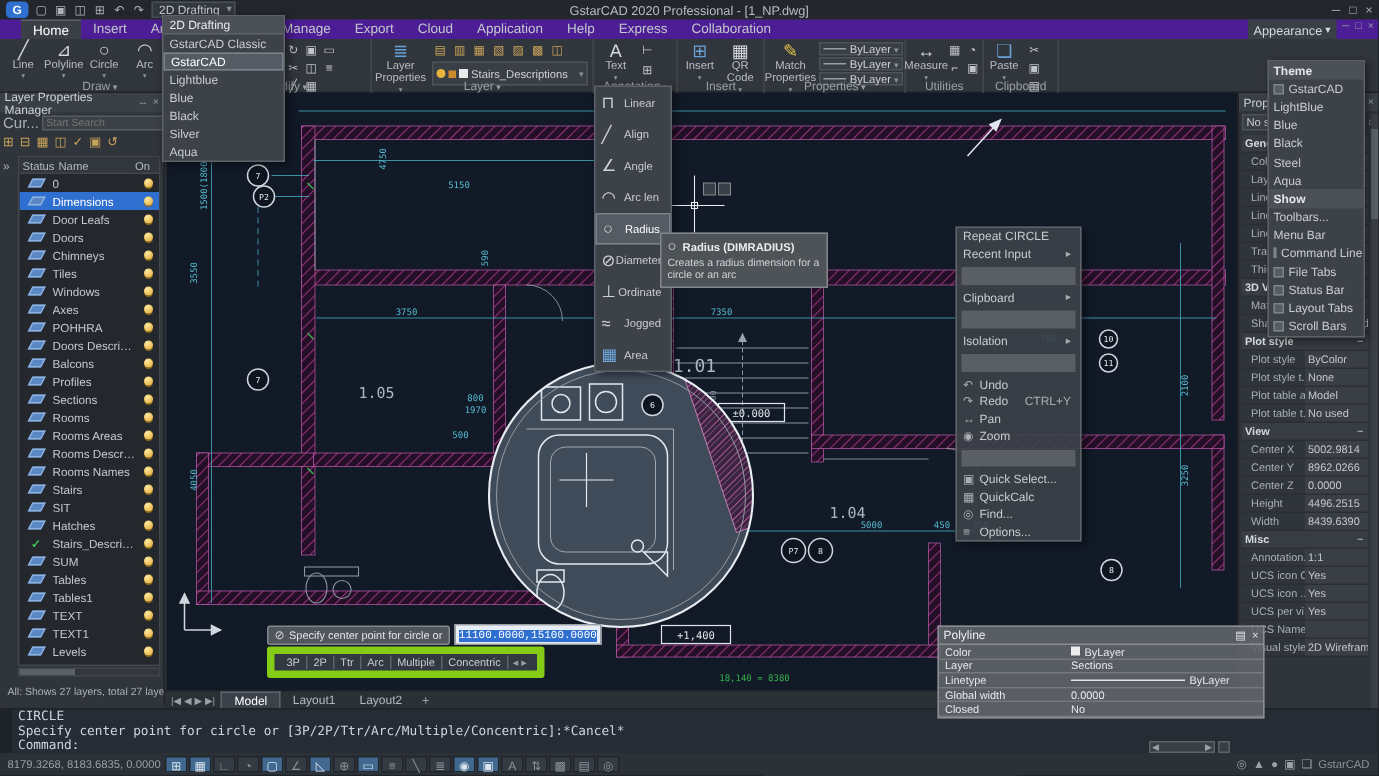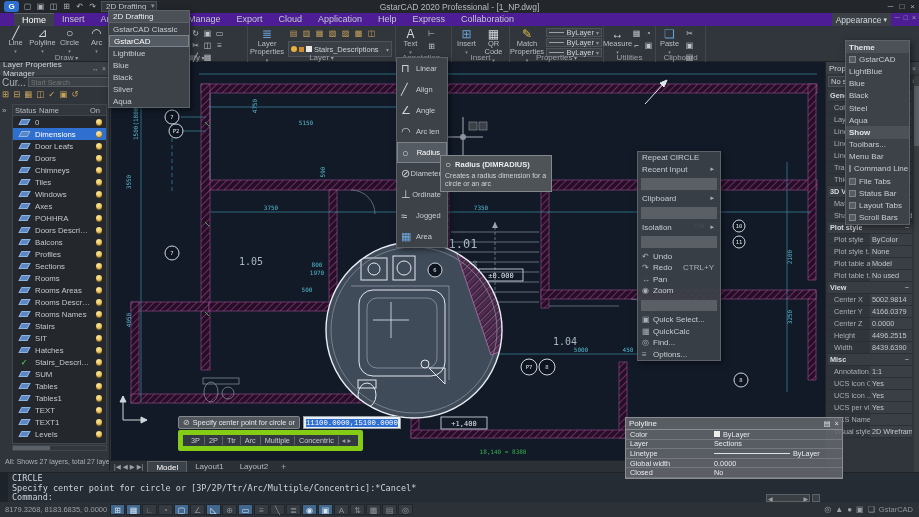--- a/index.html
+++ b/index.html
@@ -851,21 +851,21 @@
         <div class="p-row section">
           <span class="p-label">View</span>
 
         </div>
         <div class="p-row">
           <span class="p-label">Center X</span>
           <span class="p-val">5002.9814</span>
         </div>
         <div class="p-row">
           <span class="p-label">Center Y</span>
-          <span class="p-val">4166.0379</span>
+          <span class="p-val">8962.0266</span>
         </div>
         <div class="p-row">
           <span class="p-label">Center Z</span>
           <span class="p-val">0.0000</span>
         </div>
         <div class="p-row">
           <span class="p-label">Height</span>
           <span class="p-val">4496.2515</span>
         </div>
         <div class="p-row">

